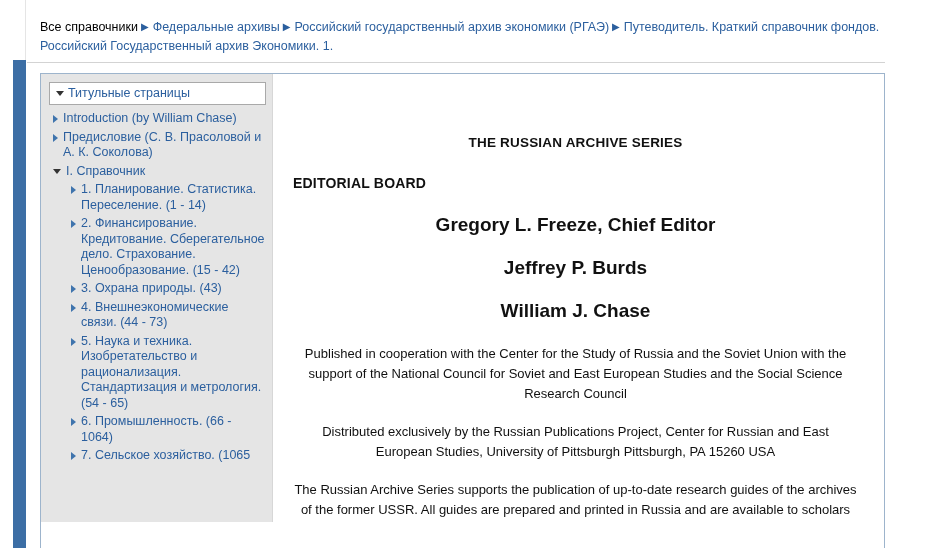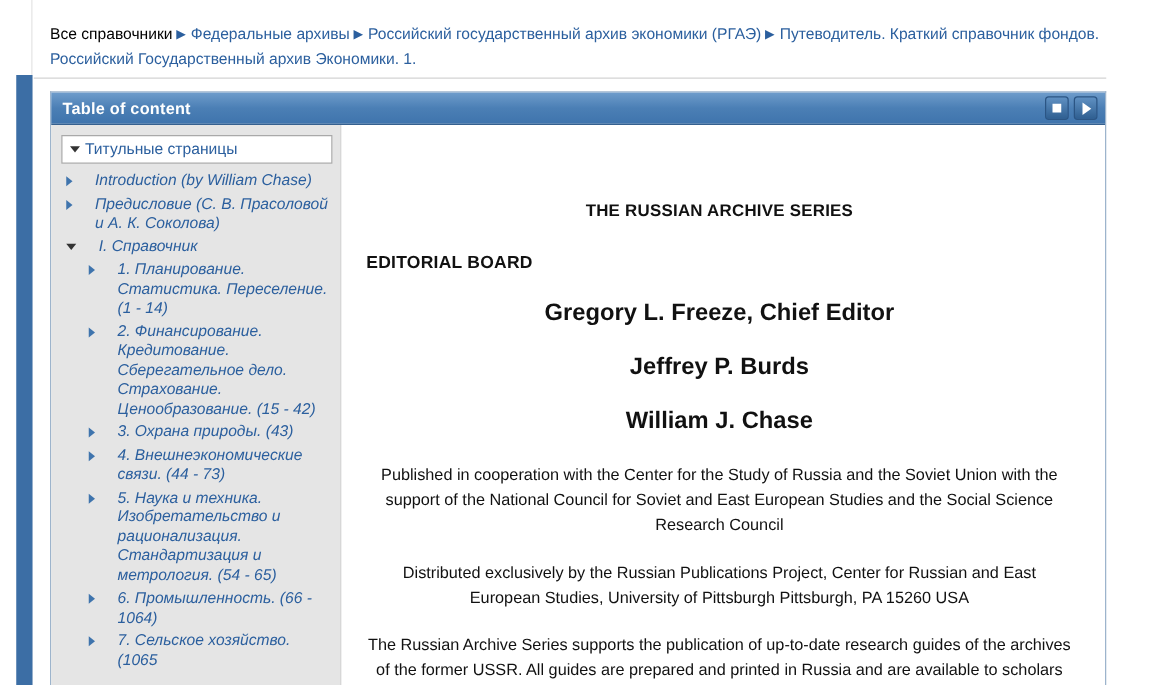--- a/index.html
+++ b/index.html
@@ -174,25 +174,24 @@
     width: 0; height: 0;
     border-left: 4px solid transparent;
     border-right: 4px solid transparent;
     border-top: 5px solid #333333;
     margin-top: 5px;
     flex: 0 0 auto;
   }
   .toc-item {
     display: flex;
     align-items: flex-start;
-    gap: 18px;
+    gap: 5px;
     padding: 1px 0 1px 0;
     margin-bottom: 1px;
     cursor: pointer;
-    font-style: italic;
   }
   .toc-item .lbl {
     color: #2b5f9e;
     font-size: 12.5px;
     line-height: 15.5px;
   }
   .lvl0 { margin-left: 4px; }
   .lvl1 { margin-left: 22px; }
   
   .content {
@@ -240,31 +239,20 @@
   </div>
 
   <div class="breadcrumb-wrap">
     <div class="breadcrumb" id="breadcrumb"><span class="crumb first">Все справочники</span><span class="arrow">▶</span><span class="crumb">Федеральные архивы</span><span class="arrow">▶</span><span class="crumb">Российский государственный архив экономики (РГАЭ)</span><span class="arrow">▶</span><span class="crumb">Путеводитель. Краткий справочник фондов. Российский Государственный архив Экономики. 1.</span></div>
   </div>
 
   <div class="rule"></div>
 
   <div class="panel">
 
-    <div class="panel-header">
-      <span class="panel-title">Table of content</span>
-      <div class="header-buttons">
-        <div class="hbtn">
-          <span class="sq"></span>
-        </div>
-        <div class="hbtn">
-          <span class="tri"></span>
-        </div>
-      </div>
-    </div>
 
     <div class="panel-body">
 
       <div class="toc">
         <div class="toc-selected">
           <span class="tri-down"></span>
           <span class="lbl">Титульные страницы</span>
         </div>
         <div id="toc-list">
             <div class="toc-item lvl0">

